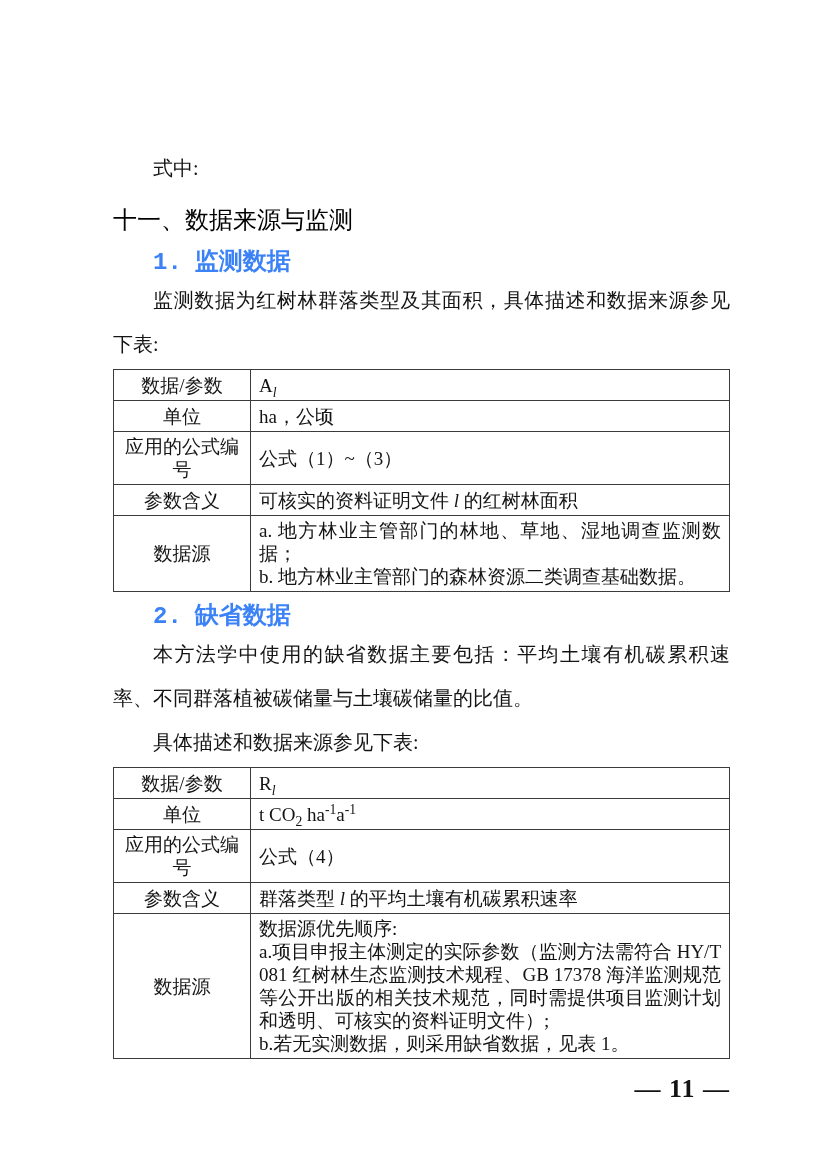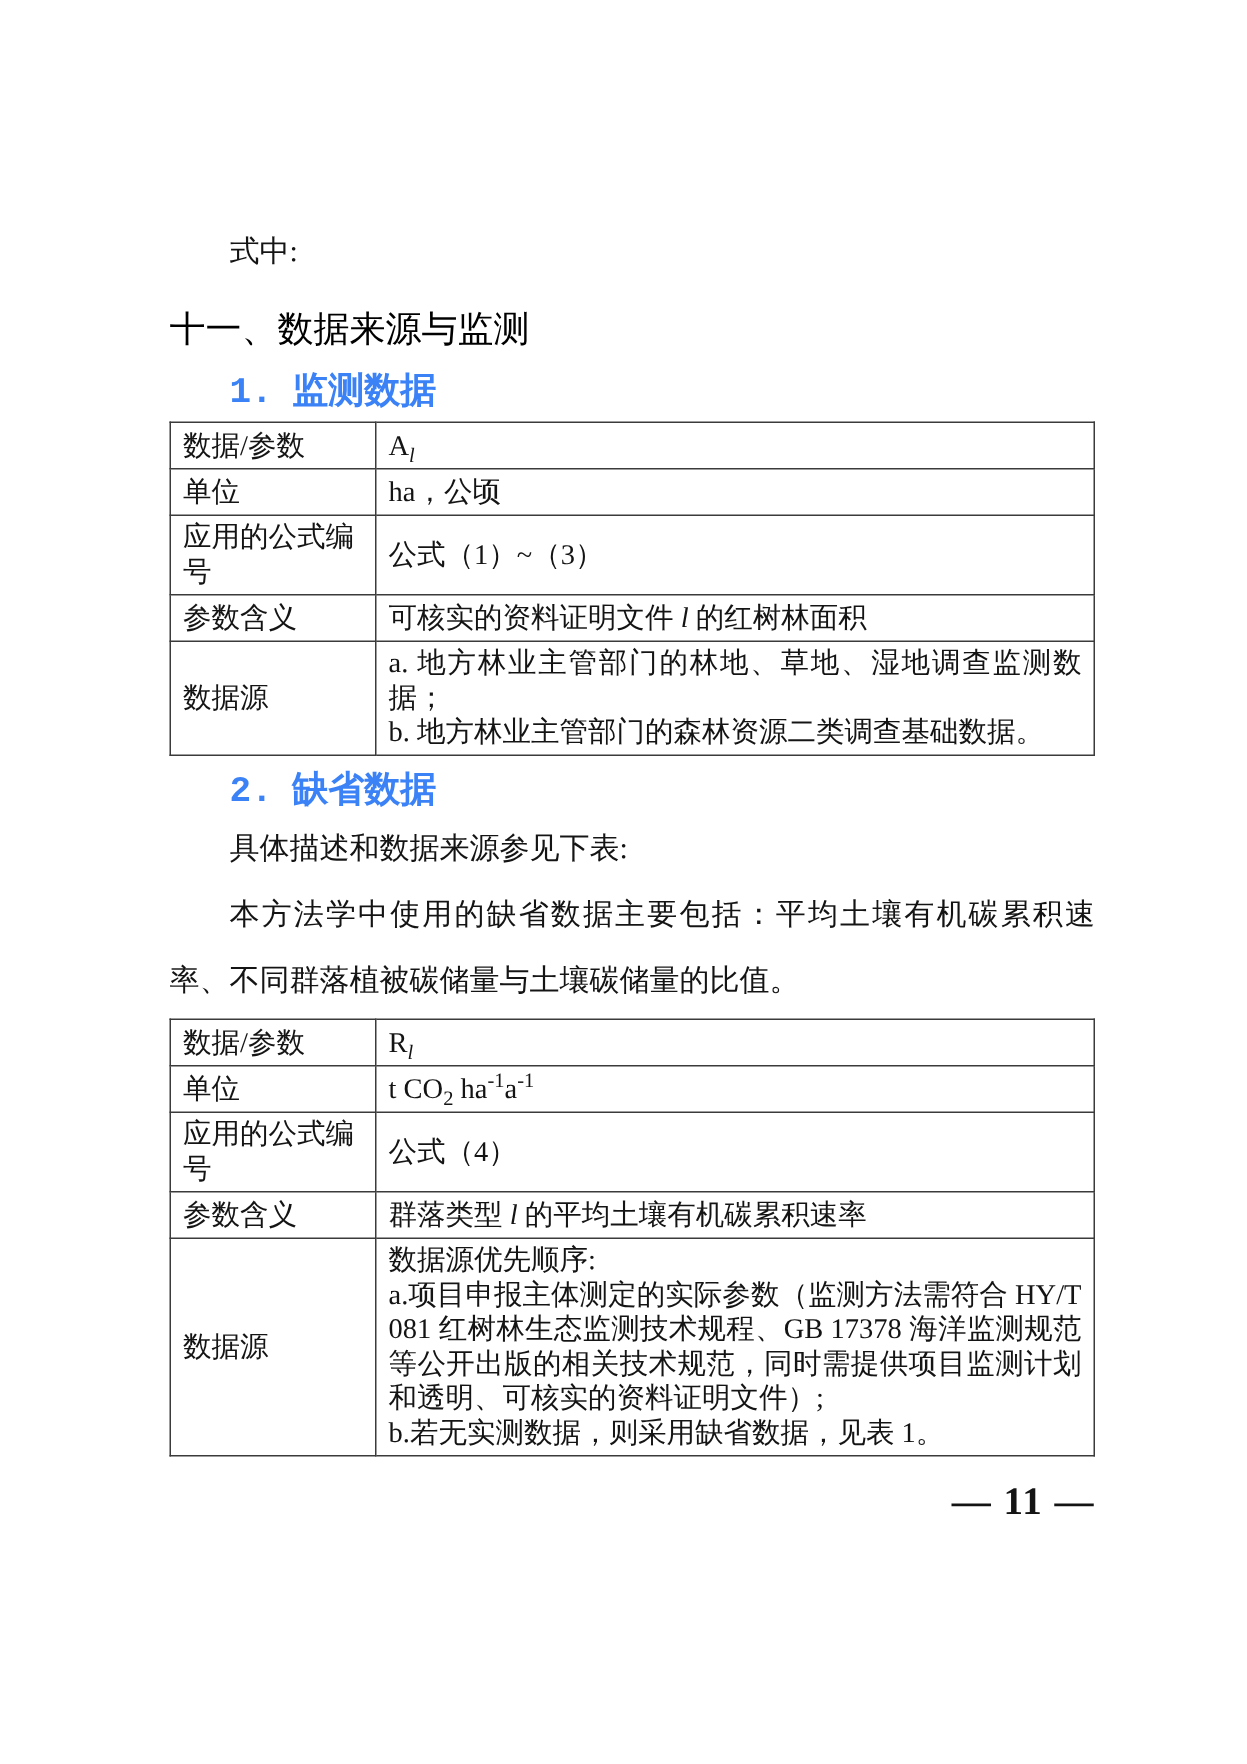--- a/index.html
+++ b/index.html
@@ -36,21 +36,21 @@
     border-collapse:collapse; table-layout:fixed;
     width:617px; margin:3px 0 0 0;
     border:1.5px solid #3b3b3b;
   }
   table.param-table td {
     border:1px solid #3b3b3b;
     font-size:19px; line-height:23px;
     padding:3px 8px; vertical-align:middle;
     height:24px;
   }
-  td.lbl { width:121px; }
+  td.lbl { width:121px;text-align:center; }
   td.val {}
   td.multiline { white-space:pre-line; text-align:justify; line-height:23px; padding-top:4px; padding-bottom:4px; }
 
   .rs-sub { vertical-align:sub;   font-size:0.72em; line-height:0; }
   .rs-sup { vertical-align:super; font-size:0.72em; line-height:0; }
   .rs-i   { font-style:italic; }
 
   .page-number {
     margin-top:17px;
     text-align:right;
@@ -67,20 +67,21 @@
 
   <p class="p-body indent-2em">式中:</p>
 
 
   <h1 class="section-heading">十一、数据来源与监测</h1>
 
   <h2 class="subsection">
     <span class="num">1.</span><span>监测数据</span>
   </h2>
 
+  <p class="p-body indent-2em">监测数据为红树林群落类型及其面积，具体描述和数据来源参见下表:</p>
 
   <table class="param-table">
     <colgroup>
         <col style="width:137px">
         <col>
       </colgroup>
     <tbody>
         <tr>
       <td class="lbl">数据/参数</td>
       <td class="val"><span>A</span><span class="rs-sub rs-i">l</span></td>
@@ -102,23 +103,23 @@
       <td class="val multiline">a. 地方林业主管部门的林地、草地、湿地调查监测数据；
 b. 地方林业主管部门的森林资源二类调查基础数据。</td>
     </tr>
   </tbody>
     </table>
 
   <h2 class="subsection" style="margin-top:10px">
     <span class="num">2.</span><span>缺省数据</span>
   </h2>
 
+  <p class="p-body indent-2em">本方法学中使用的缺省数据主要包括：平均土壤有机碳累积速率、不同群落植被碳储量与土壤碳储量的比值。</p>
+
   <p class="p-body indent-2em spacer-para">具体描述和数据来源参见下表:</p>
-
-  <p class="p-body indent-2em">本方法学中使用的缺省数据主要包括：平均土壤有机碳累积速率、不同群落植被碳储量与土壤碳储量的比值。</p>
 
   <table class="param-table">
     <colgroup>
         <col style="width:137px">
         <col>
       </colgroup>
     <tbody>
         <tr>
       <td class="lbl">数据/参数</td>
       <td class="val"><span>R</span><span class="rs-sub rs-i">l</span></td>

